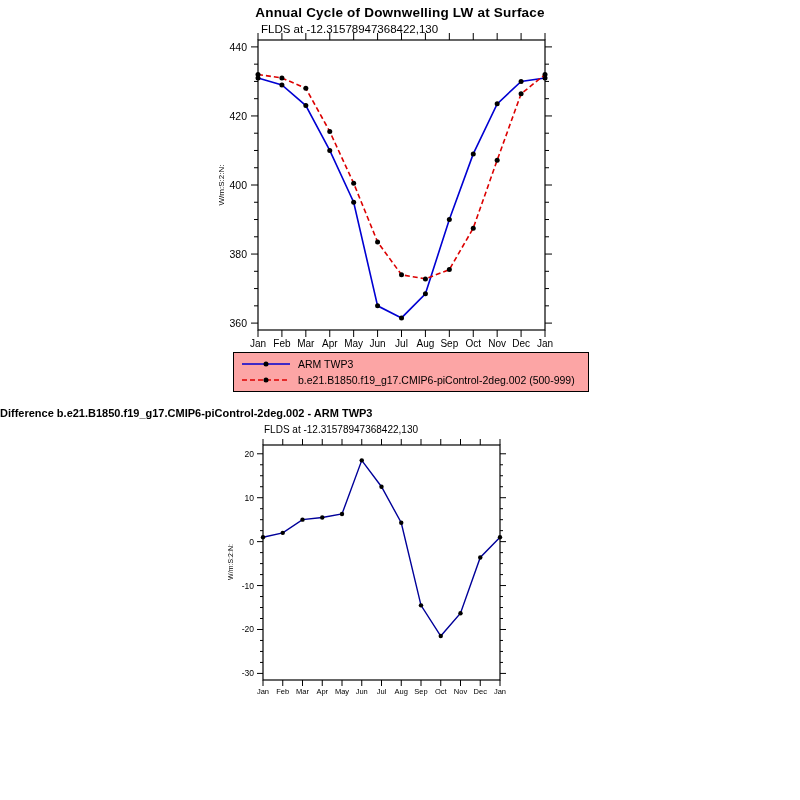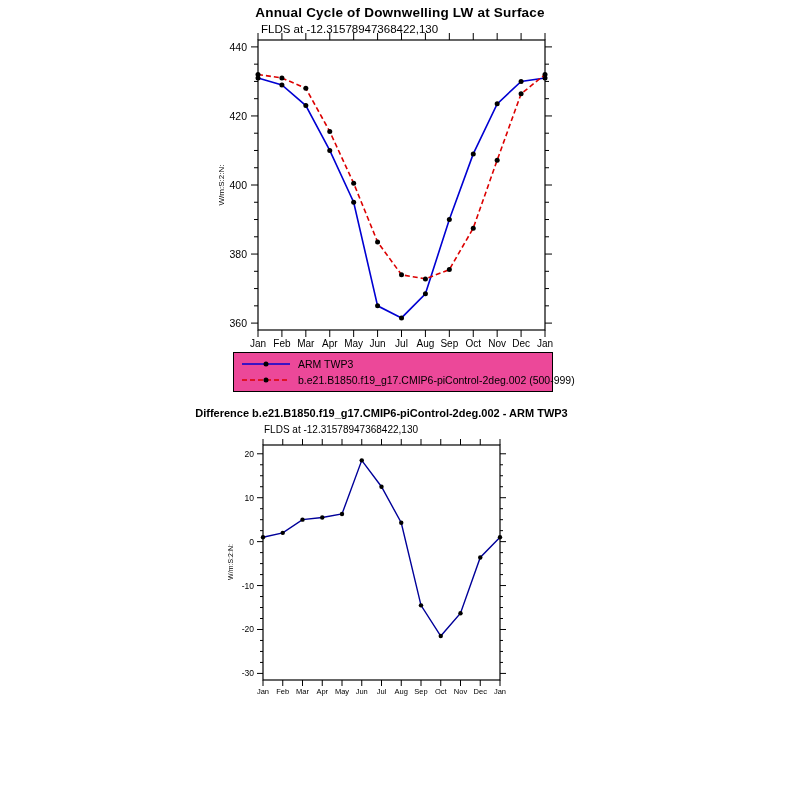--- a/index.html
+++ b/index.html
@@ -13,28 +13,28 @@
   }
   .abs { position: absolute; }
   #charts-svg { position: absolute; left: 0; top: 0; }
   svg text { font-family: "Liberation Sans", sans-serif; fill: #000; }
   #top-title {
     top: 5px; left: 0; width: 800px; text-align: center;
     font-weight: bold; font-size: 13.5px; letter-spacing: 0.2px;
   }
   #top-subtitle { top: 23px; left: 261px; font-size: 11.5px; }
   #legend {
-    top: 352px; left: 233px; width: 320px;
-    border: 1px solid #000; background: #ec4899;
+    top: 352px; left: 233px; width: 356px;
+    border: 1px solid #000; background: #fca5a5;
     padding: 3px 4px 3px 6px;
   }
   .legend-row { display: flex; align-items: center; height: 16px; font-size: 10.5px; white-space: nowrap; }
   .legend-swatch { width: 52px; height: 12px; margin-right: 6px; flex: 0 0 52px; }
   #bottom-title {
-    top: 407px; left: 0; width: 763px; text-align: center;
+    top: 407px; left: 0; width: 763px; 
     font-weight: bold; font-size: 11px;
   }
   #bottom-subtitle { top: 424px; left: 264px; font-size: 10px; }
 </style>
 </head>
 <body>
 
 <div id="top-title" class="abs">Annual Cycle of Downwelling LW at Surface</div>
 <div id="top-subtitle" class="abs">FLDS at -12.31578947368422,130</div>
 

